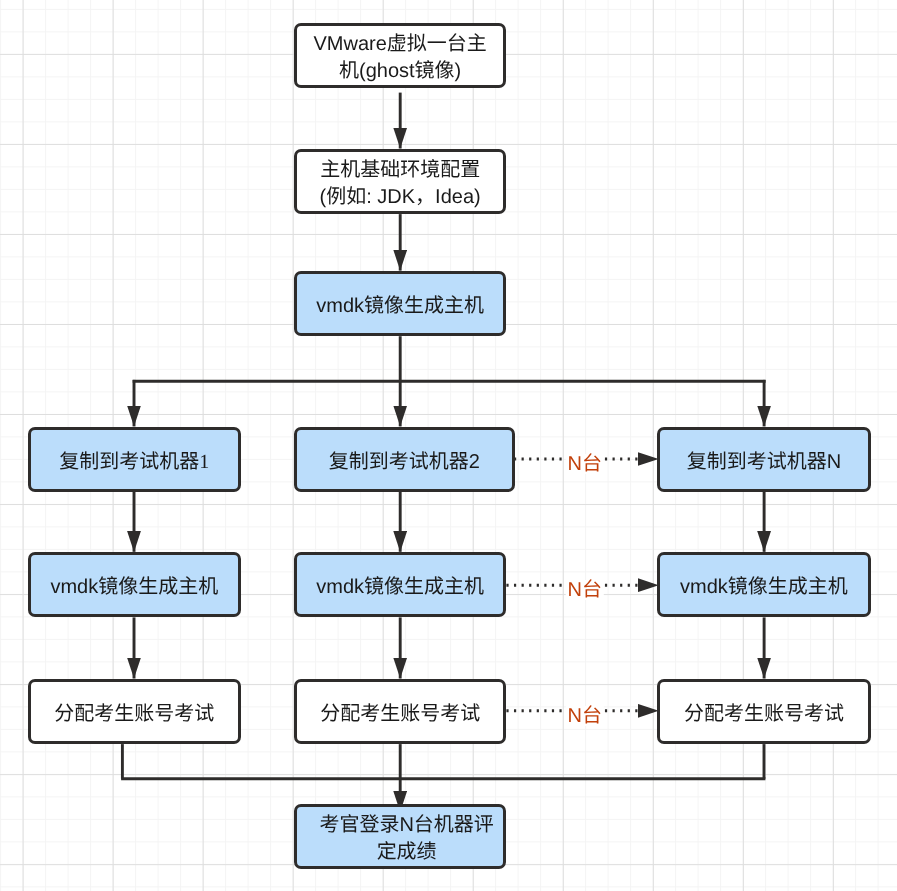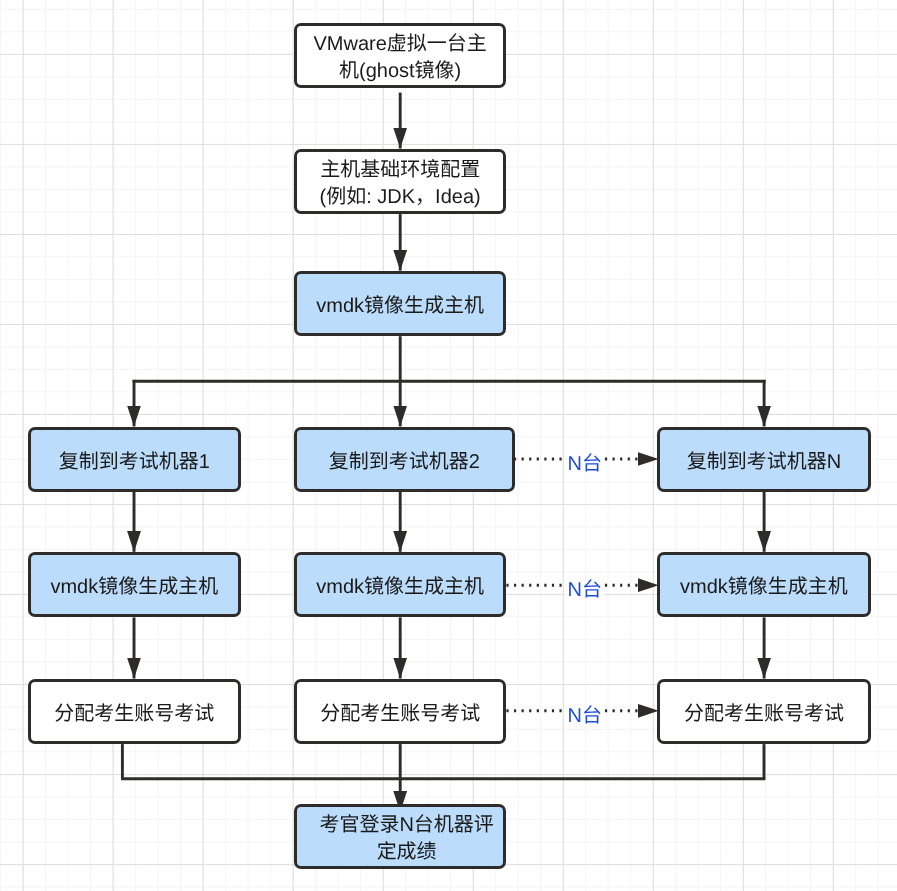--- a/index.html
+++ b/index.html
@@ -16,21 +16,21 @@
     background-size:90.04px 90.04px, 90.04px 90.04px, 22.51px 22.51px, 22.51px 22.51px;
     background-position:22.6px 53.9px, 22.6px 53.9px, 22.6px 8.9px, 22.6px 8.9px;
   }
   svg.edges{position:absolute;left:0;top:0;width:897px;height:891px;overflow:visible;}
   .node{position:absolute;box-sizing:border-box;border:3px solid #2e2c2b;border-radius:7px;
         display:flex;align-items:center;justify-content:center;text-align:center;
         font-size:20px;line-height:27px;color:#1a1a1a;letter-spacing:0px;}
   .node span{display:block;white-space:pre-line;position:relative;top:2.8px;}
   .fill-blue{background:#bbddfb;}
   .fill-white{background:#ffffff;}
-  .elabel{position:absolute;font-size:20px;line-height:20px;color:#1d4ed8;
+  .elabel{position:absolute;font-size:20px;line-height:20px;color:#c2410c;
           background:#ffffff;padding:0 2px;white-space:nowrap;
           transform:translate(-50%,-50%);}
   svg.edges path.dotted{stroke-dasharray:2.2 5.38;stroke-linecap:butt;}
 </style>
 </head>
 <body>
 
 <div id="canvas">
   <div class="grid"></div>
 
@@ -68,21 +68,21 @@
       <span>VMware虚拟一台主
 机(ghost镜像)</span>
     </div>
     <div class="node fill-white" style="left:293.8px;top:148.7px;width:212.7px;height:65.4px;text-align:center;">
       <span>主机基础环境配置
 (例如: JDK，Idea)</span>
     </div>
     <div class="node fill-blue" style="left:293.8px;top:270.8px;width:212.7px;height:65.4px;">
       <span>vmdk镜像生成主机</span>
     </div>
-    <div class="node fill-blue" style="left:27.9px;top:426.6px;width:212.9px;height:65.4px;">
+    <div class="node fill-blue" style="left:27.9px;top:426.6px;width:212.9px;height:65.4px;font-family:Liberation Serif, serif;">
       <span>复制到考试机器1</span>
     </div>
     <div class="node fill-blue" style="left:293.8px;top:426.6px;width:221px;height:65.4px;">
       <span>复制到考试机器2</span>
     </div>
     <div class="node fill-blue" style="left:657.4px;top:426.6px;width:213.2px;height:65.4px;">
       <span>复制到考试机器N</span>
     </div>
     <div class="node fill-blue" style="left:27.9px;top:552.0px;width:212.9px;height:65.4px;">
       <span>vmdk镜像生成主机</span>

